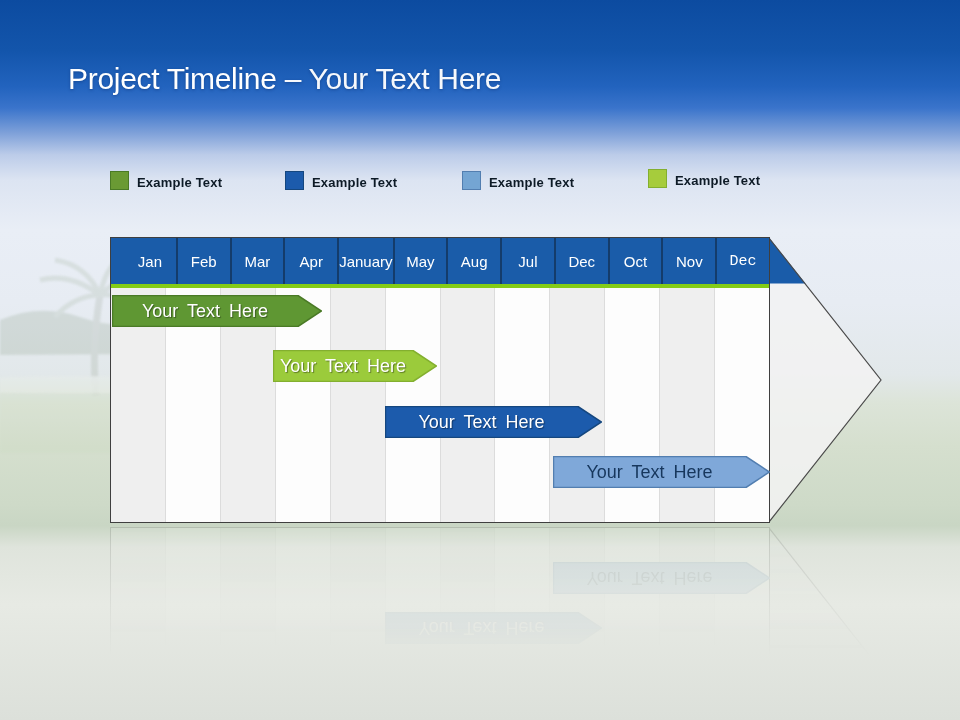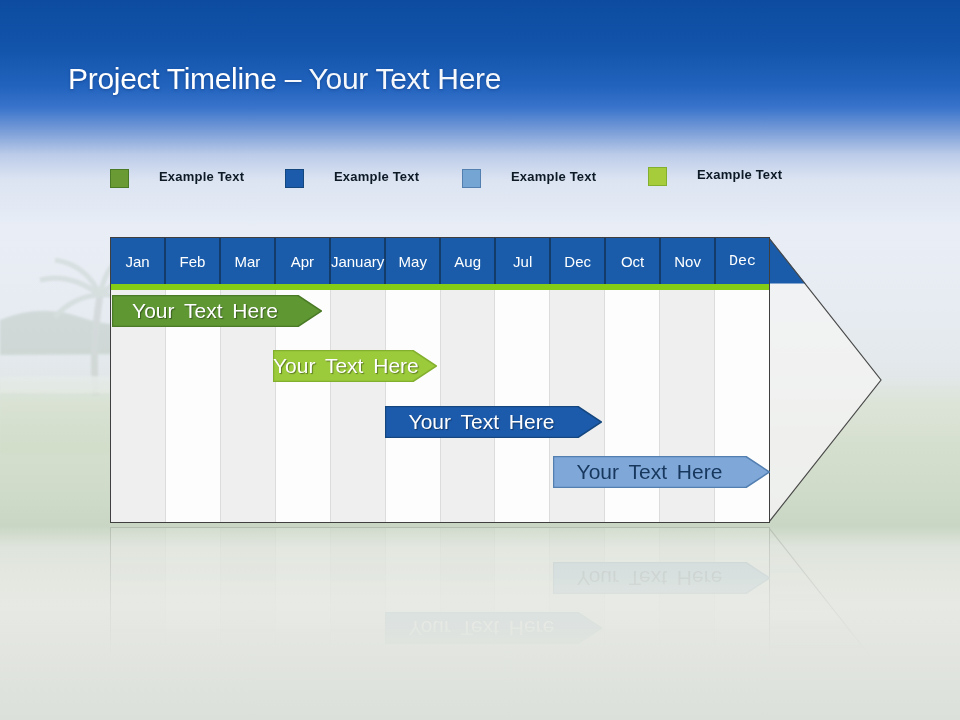--- a/index.html
+++ b/index.html
@@ -12,47 +12,47 @@
       #E7ECF3 42%, #E2E8EA 52%, #DCE4D8 56%, #D5DFCE 62%,
       #CEDAC8 70%, #C9D6C4 73%, #DFE4DC 76%, #E7EAE4 84%, #DCE0DA 100%);
   }
   .scenery{position:absolute;left:0;top:225px;opacity:.55;filter:blur(1.2px);}
   .slide-title{
     position:absolute;left:68px;top:62px;font-size:30px;color:#fff;
     letter-spacing:-.3px;white-space:nowrap;text-shadow:0 1px 3px rgba(0,30,80,.35);
   }
   .slide-title .t-bold{font-weight:normal;}
   .slide-title .t-rest{font-weight:normal;color:rgba(255,255,255,.96);margin-top:16px;}
-  .legend-item{position:absolute;top:169px;display:flex;align-items:flex-start;gap:30px;height:21px;}
+  .legend-item{position:absolute;top:169px;display:flex;align-items:flex-end;gap:8px;height:21px;}
   .swatch{width:19px;height:19px;border:1px solid #444;box-sizing:border-box;flex:none;}
   .legend-label{font-size:13px;font-weight:bold;color:#0D1A26;letter-spacing:.2px;white-space:nowrap;}
   .timeline{
     position:absolute;left:110px;top:237px;width:773px;height:286px;
     -webkit-box-reflect:below 4px linear-gradient(to bottom, rgba(0,0,0,0) 55%, rgba(0,0,0,0.16) 100%);
   }
   .arrowhead{position:absolute;left:659px;top:0;}
   .ttable{
     position:absolute;left:0;top:0;width:660px;height:286px;box-sizing:border-box;
     border:1px solid #3F3F3F;display:flex;flex-direction:column;
   }
-  .thead{display:flex;height:46px;flex:none;border-bottom:6px solid #84cc16;}
+  .thead{display:flex;height:46px;flex:none;border-bottom:4px solid #84cc16;padding-left:13px;}
   .thead .mcell{
     flex:1;display:flex;align-items:center;justify-content:center;
     color:#fff;font-size:15px;border-right:2px solid #143C6B;box-sizing:border-box;
   }
   .thead .mcell:last-child{border-right:none;font-family:Liberation Mono, monospace;}
   .tbody{display:flex;flex:1;}
   .gcol{flex:1;border-right:1px solid #DCDCDC;box-sizing:border-box;background:#FDFDFD;}
   .gcol:nth-child(odd){background:#EFEFEF;}
   .gcol:last-child{border-right:none;}
   .task{position:absolute;height:32px;}
   .task svg{position:absolute;left:0;top:0;}
   .task .tlabel{
     position:absolute;left:0;top:0;right:24px;height:32px;line-height:32px;
-    text-align:center;font-size:21px;word-spacing:4px;white-space:nowrap;
+    text-align:center;font-size:18px;word-spacing:4px;white-space:nowrap;
   }
   .task.shadowed .tlabel{text-shadow:1px 1px 1px rgba(0,0,0,.4);}
 </style>
 </head>
 <body>
 
 <svg class="scenery" width="300" height="330" viewBox="0 0 300 330">
   <g opacity="0.35">
     <path d="M0,95 Q40,78 80,92 T160,96 T240,104 L300,108 L300,128 L0,130 Z" fill="#7A8F74"></path>
     <path d="M96,170 C92,130 96,95 100,70" stroke="#8A9482" stroke-width="7" fill="none"></path>

